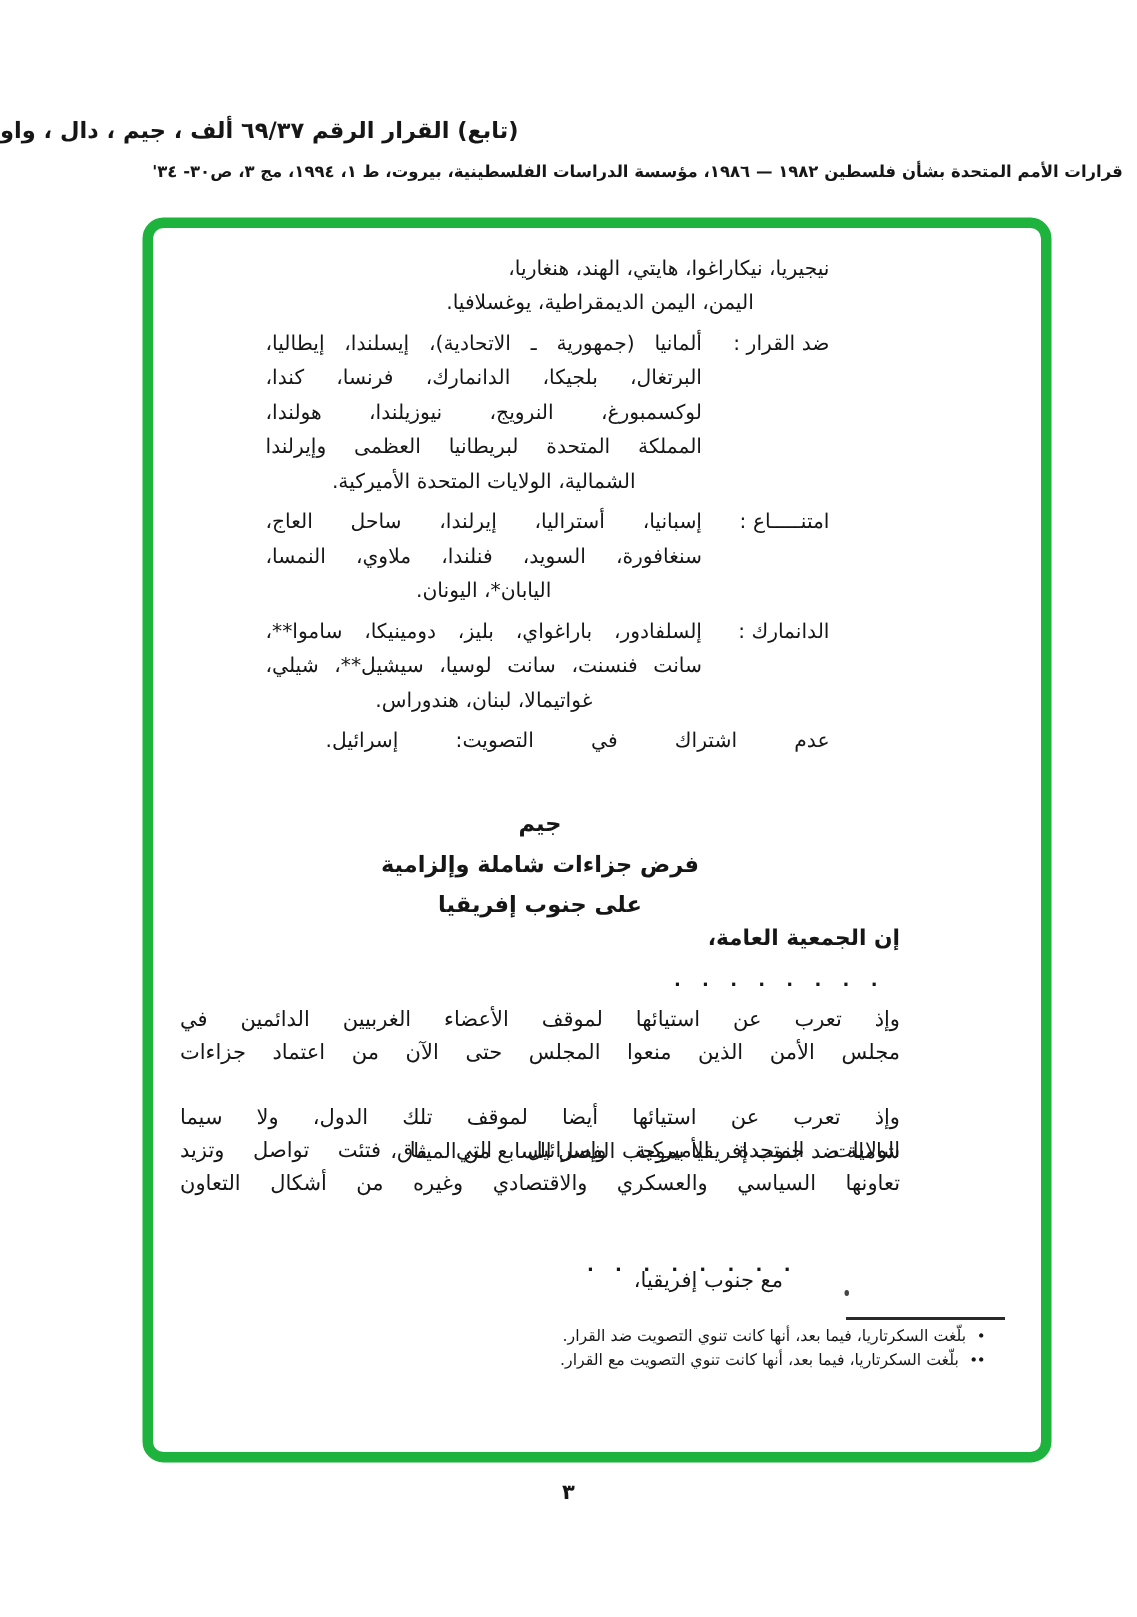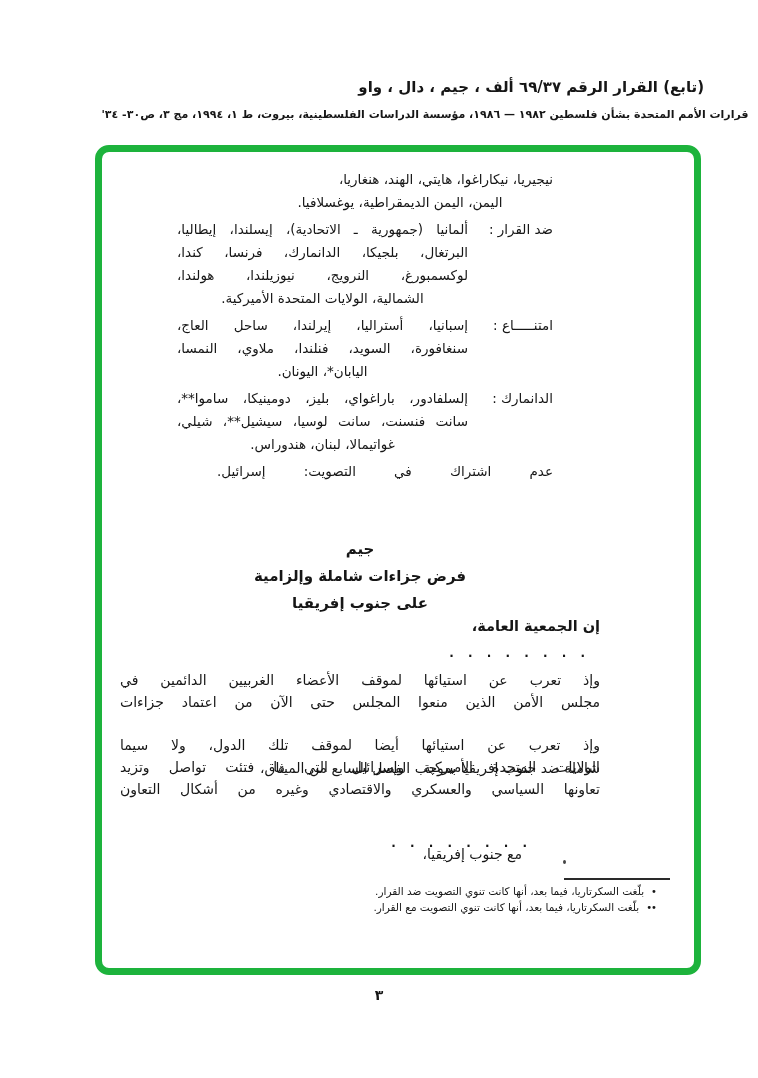--- a/index.html
+++ b/index.html
@@ -1,21 +1,21 @@
 <!DOCTYPE html>
 <html lang="ar" dir="rtl"><head>
 <meta charset="utf-8">
 <style>
   html,body{margin:0;padding:0;}
   body{
     width:758px;height:1078px;position:relative;background:#ffffff;
     font-family:"DejaVu Sans",sans-serif;color:#161616;direction:rtl;overflow:hidden;
   }
   
-  .hdr1{position:absolute;top:78px;left:0;width:704px;text-align:right;
+  .hdr1{position:absolute;top:78px;left:0;width:704px;text-align:left;
         font-size:15px;font-weight:bold;letter-spacing:0;}
   .hdr2{position:absolute;top:108px;left:0;width:758px;text-align:center;
         font-size:11px;font-weight:bold;padding-left:46px;}
   
   .frame{position:absolute;left:95px;top:145px;width:606px;height:830px;
          border:7px solid #1db33c;border-radius:14px;box-sizing:border-box;}
   .inner{position:relative;width:100%;height:100%;}
   
   .votes{position:absolute;top:16px;right:141px;width:376px;font-size:13.5px;line-height:23px;}
   .vgroup{margin-bottom:4px;}
@@ -66,20 +66,21 @@
       <div class="vgroup">
         <div class="vline rt">نيجيريا، نيكاراغوا، هايتي، الهند، هنغاريا،</div>
         <div class="vline ctr shift-right">اليمن، اليمن الديمقراطية، يوغسلافيا.</div>
       </div>
 
       <div class="vgroup vote-entry">
         <span class="vote-label">ضد القرار :</span>
         <div class="vline">ألمانيا (جمهورية ـ الاتحادية)، إيسلندا، إيطاليا،</div>
         <div class="vline">البرتغال، بلجيكا، الدانمارك، فرنسا، كندا،</div>
         <div class="vline">لوكسمبورغ، النرويج، نيوزيلندا، هولندا،</div>
+        <div class="vline">المملكة المتحدة لبريطانيا العظمى وإيرلندا</div>
         <div class="vline last">الشمالية، الولايات المتحدة الأميركية.</div>
       </div>
 
       <div class="vgroup vote-entry">
         <span class="vote-label">امتنـــــاع :</span>
         <div class="vline">إسبانيا، أستراليا، إيرلندا، ساحل العاج،</div>
         <div class="vline">سنغافورة، السويد، فنلندا، ملاوي، النمسا،</div>
         <div class="vline last">اليابان*، اليونان.</div>
       </div>
 

